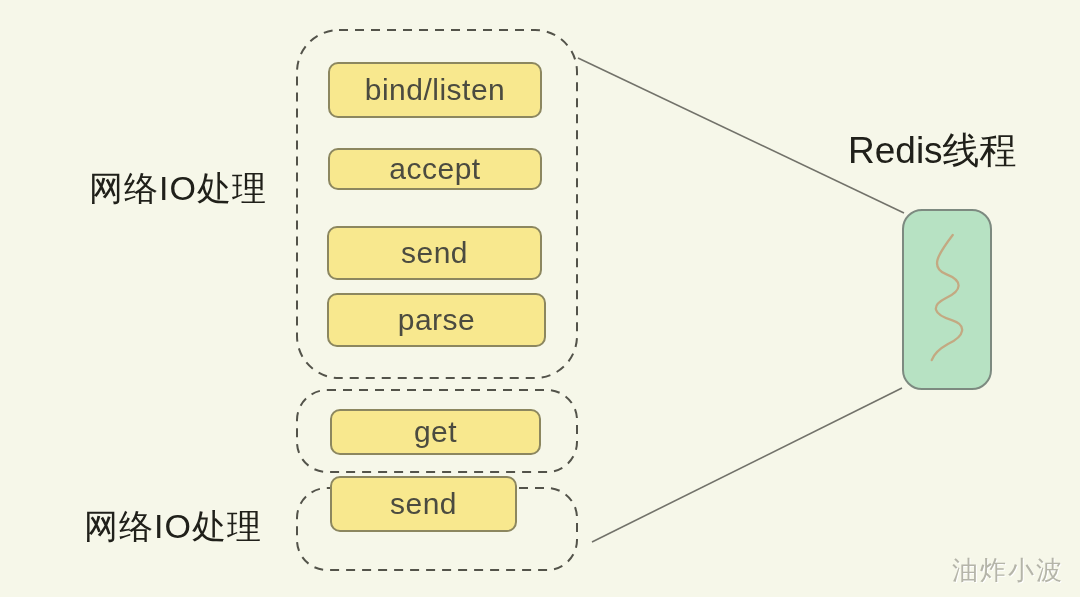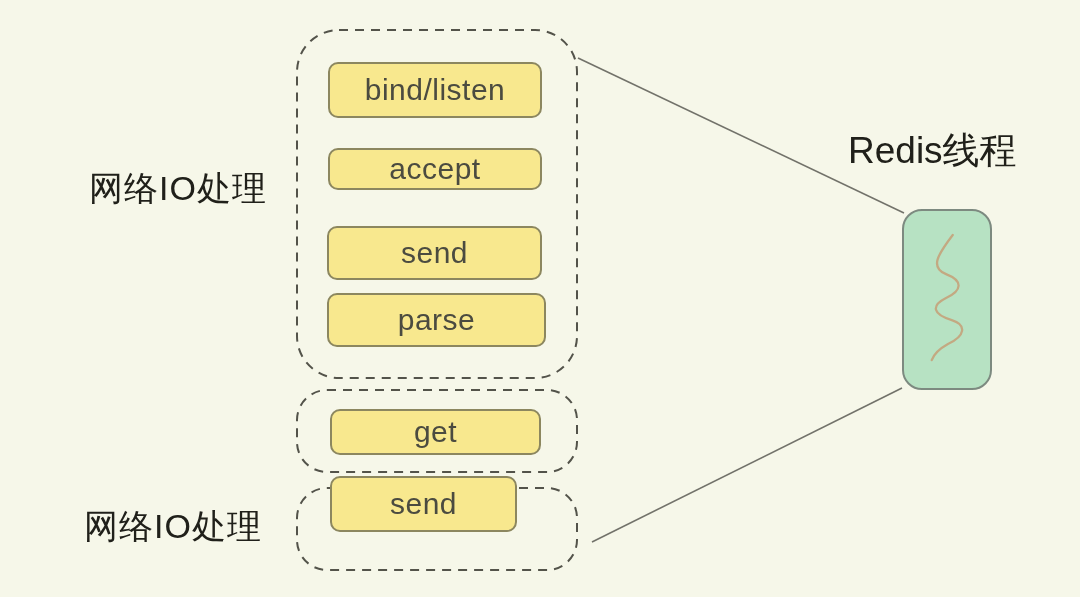--- a/index.html
+++ b/index.html
@@ -129,14 +129,15 @@
   <div class="op-box" style="left:330px; top:476px; width:187px; height:56px;">send</div>
 
   <div class="redis-title">Redis线程</div>
 
   <div class="thread-box">
     <svg viewBox="0 0 90 181" aria-hidden="true">
       <path class="squiggle" d="M51 23 C35 44 27 57 44 64 C62 71 61 81 44 89 C28 97 30 106 50 112 C66 117 64 129 46 137 C37 142 31 148 29 154"></path>
     </svg>
   </div>
 
+  <div class="watermark">油炸小波</div>
 
 </div>
 
 </body></html>

